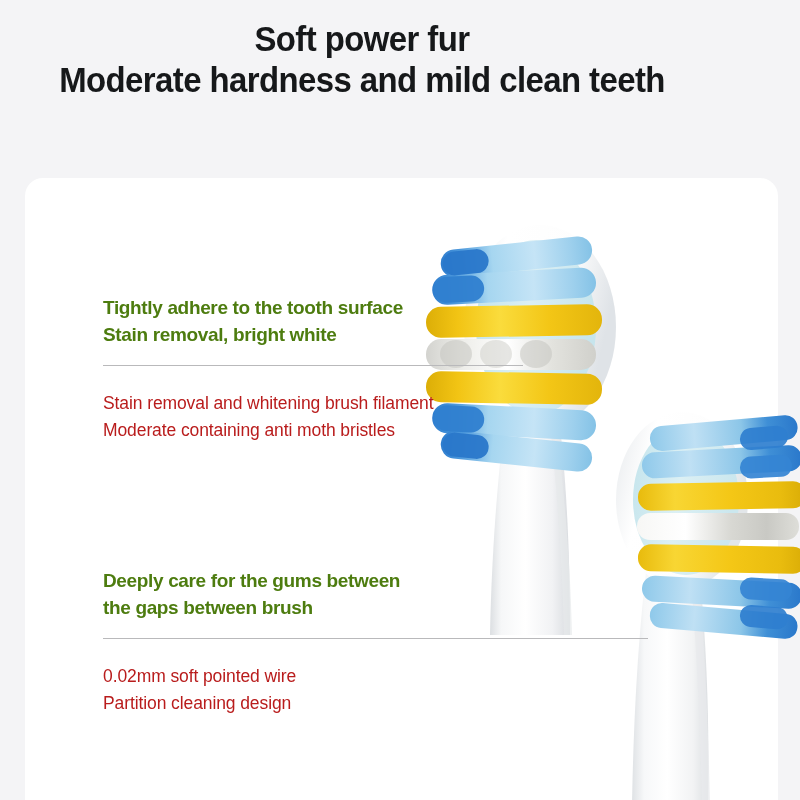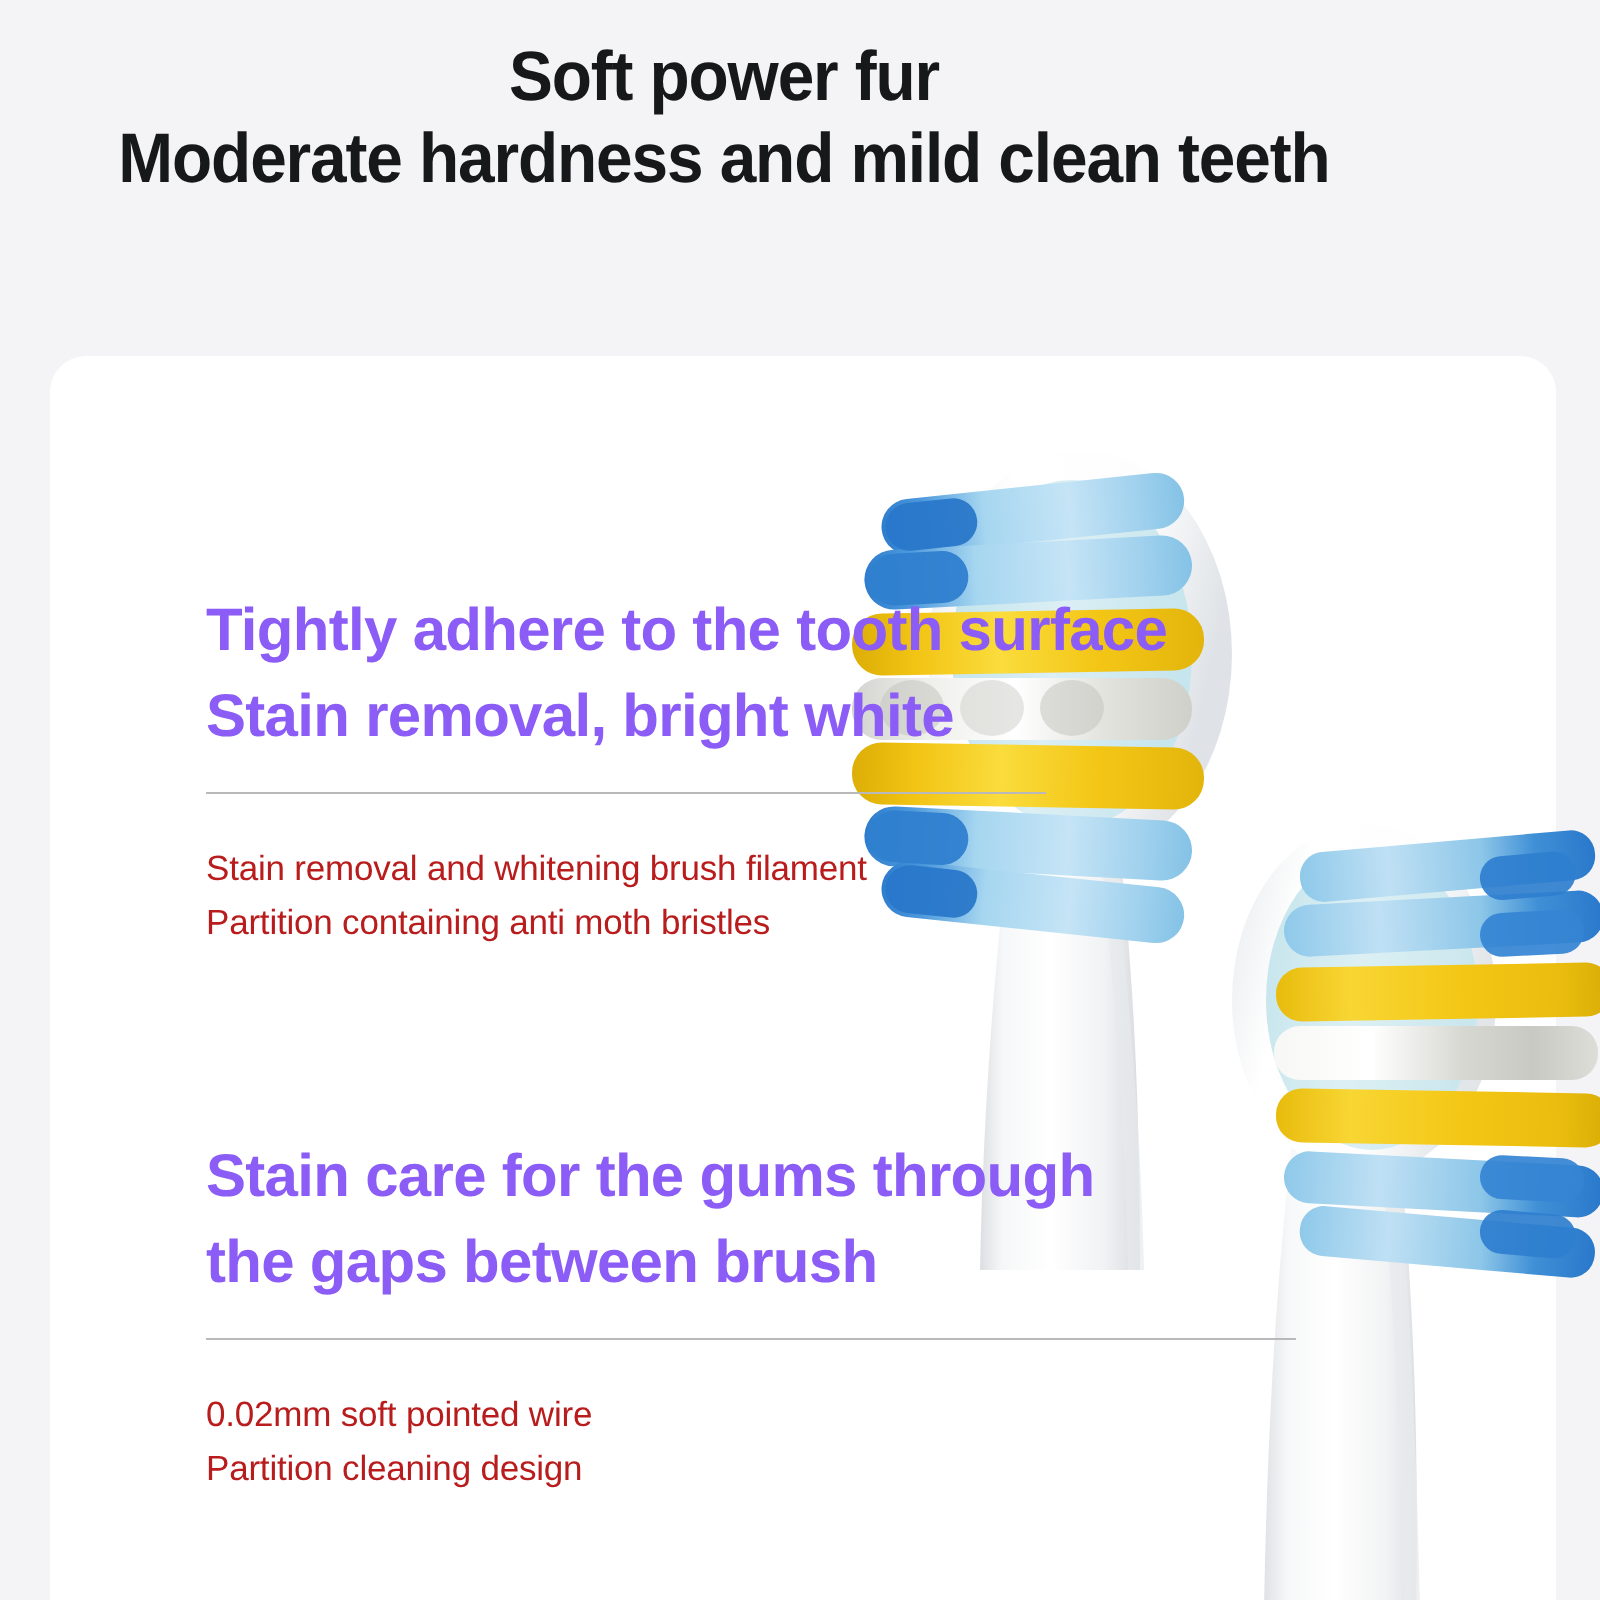--- a/index.html
+++ b/index.html
@@ -53,22 +53,22 @@
 
   
   .feature {
     position: absolute;
     z-index: 4;
   }
   .feature-1 { left: 78px; top: 117px; width: 420px; }
   .feature-2 { left: 78px; top: 390px; width: 560px; }
 
   .feature-title {
-    color: #8b5cf6;
-    font-size: 30px;
+    color: #4d7c0f;
+    font-size: 19px;
     font-weight: bold;
     line-height: 1.42;
     letter-spacing: -0.35px;
     white-space: nowrap;
   }
 
   .feature-rule {
     height: 1px;
     background: #b9b9bb;
     margin-top: 16px;
@@ -106,26 +106,26 @@
 </div>
 
 <div class="card">
 
   <div class="feature feature-1">
     <div class="feature-title">Tightly adhere to the tooth surface</div>
     <div class="feature-title">Stain removal, bright white</div>
     <div class="feature-rule rule-1"></div>
     <div class="feature-sub">
       <div>Stain removal and whitening brush filament</div>
-      <div>Partition containing anti moth bristles</div>
+      <div>Moderate containing anti moth bristles</div>
     </div>
   </div>
 
   <div class="feature feature-2">
-    <div class="feature-title">Stain care for the gums through</div>
+    <div class="feature-title">Deeply care for the gums between</div>
     <div class="feature-title">the gaps between brush</div>
     <div class="feature-rule rule-2"></div>
     <div class="feature-sub">
       <div>0.02mm soft pointed wire</div>
       <div>Partition cleaning design</div>
     </div>
   </div>
 
 </div>
 

